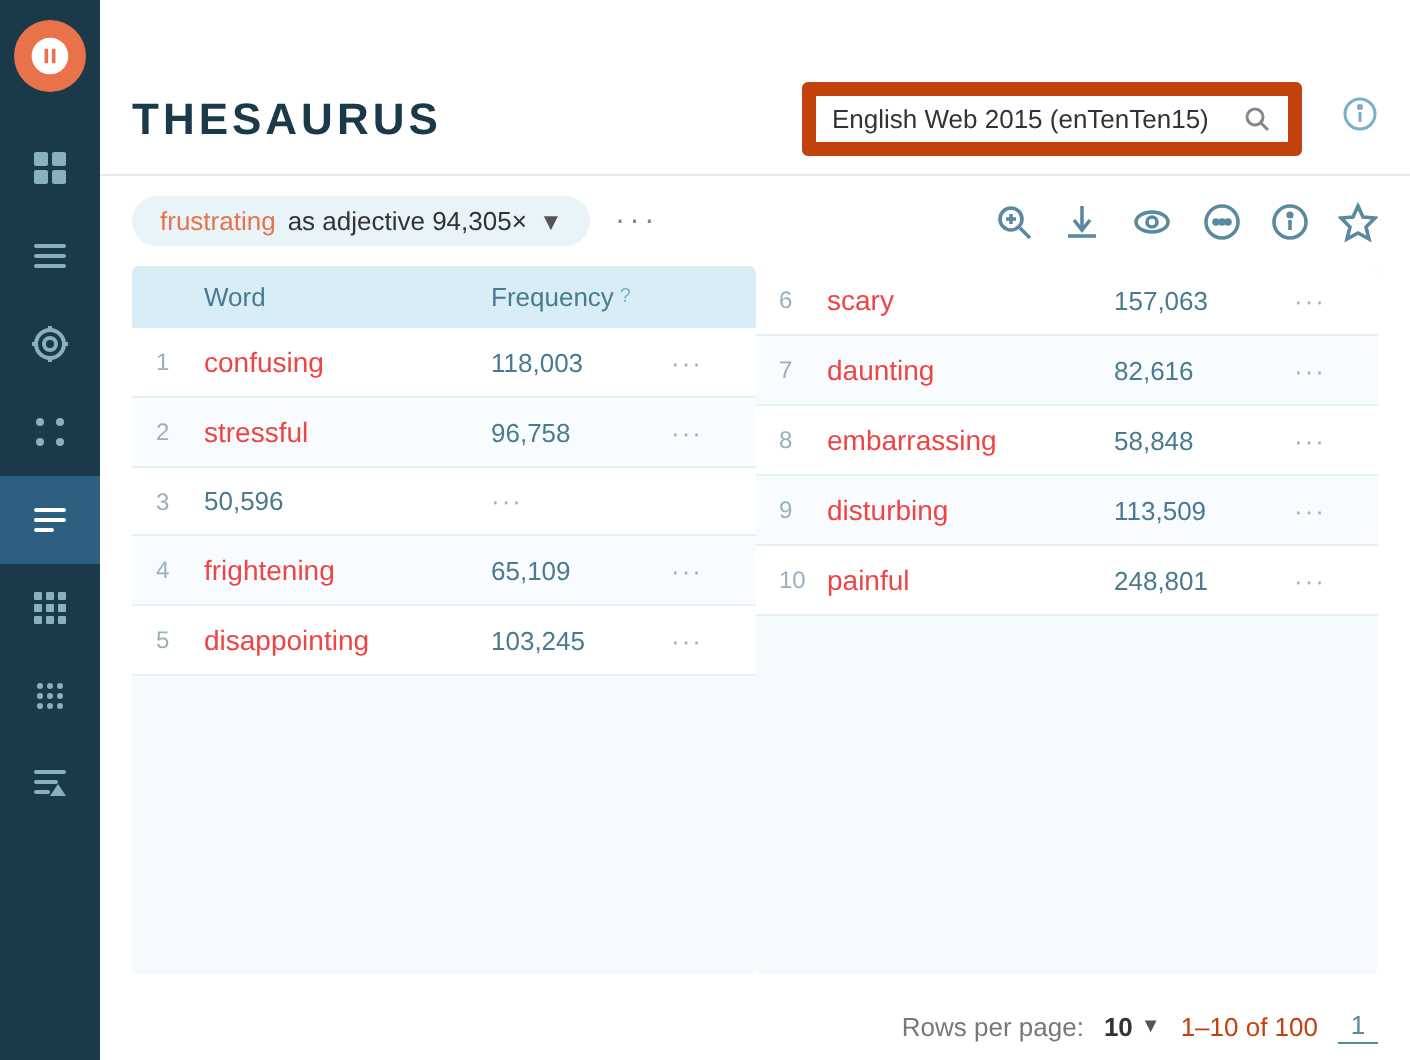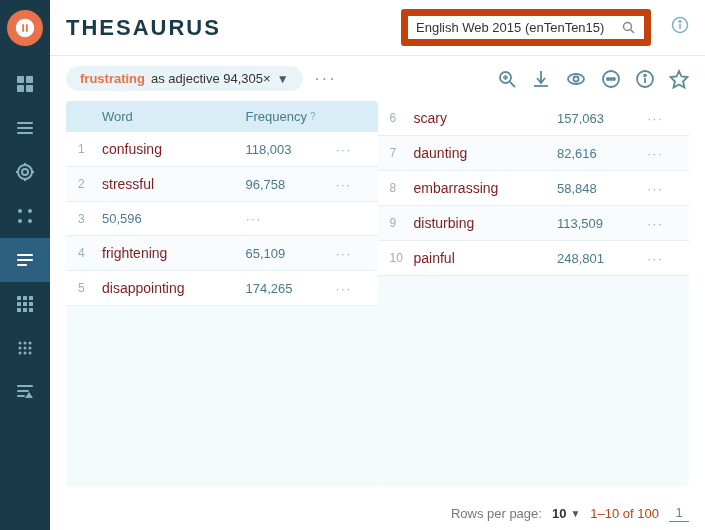--- a/index.html
+++ b/index.html
@@ -58,20 +58,21 @@
       align-items: center;
       justify-content: center;
     }
 
     
     .main {
       flex: 1;
       display: flex;
       flex-direction: column;
       overflow: hidden;
+      margin-top: 32px;
     }
 
     
     .header {
       display: flex;
       align-items: center;
       padding: 10px 16px;
       background: #fff;
       gap: 16px;
       border-bottom: 1px solid #e8e8e8;
@@ -127,21 +128,21 @@
       padding: 5px 14px;
       font-size: 13px;
       color: #333;
       display: flex;
       align-items: center;
       gap: 6px;
       cursor: pointer;
     }
     .corpus-badge .frustrating {
       color: #e8734a;
-      font-weight: bold;
+      font-weight: normal;
     }
     .corpus-badge .chevron {
       color: #555;
       font-size: 12px;
     }
     .dots-menu {
       color: #888;
       font-size: 16px;
       cursor: pointer;
       letter-spacing: 2px;
@@ -201,21 +202,21 @@
       background: white;
     }
     .table-row:nth-child(even) {
       background: #f9fcfe;
     }
     .row-num {
       color: #9ab0bc;
       font-size: 12px;
     }
     .row-word {
-      color: #7f1d1d;
+      color: #ef4444;
       font-weight: 400;
     }
     .row-freq {
       color: #4a7a90;
       font-size: 13px;
     }
     .row-dots {
       color: #9ab0bc;
       cursor: pointer;
       font-size: 13px;
@@ -484,21 +485,21 @@
   </div>
           <div class="table-row">
     <span class="row-num">4</span>
     <span class="row-word">frightening</span>
     <span class="row-freq">65,109</span>
     <span class="row-dots">···</span>
   </div>
           <div class="table-row">
     <span class="row-num">5</span>
     <span class="row-word">disappointing</span>
-    <span class="row-freq">174,265</span>
+    <span class="row-freq">103,245</span>
     <span class="row-dots">···</span>
   </div>
         </div>
     </div>
 
     <div class="word-table">
       <div id="right-rows">
           <div class="table-row">
     <span class="row-num">6</span>
     <span class="row-word">scary</span>

